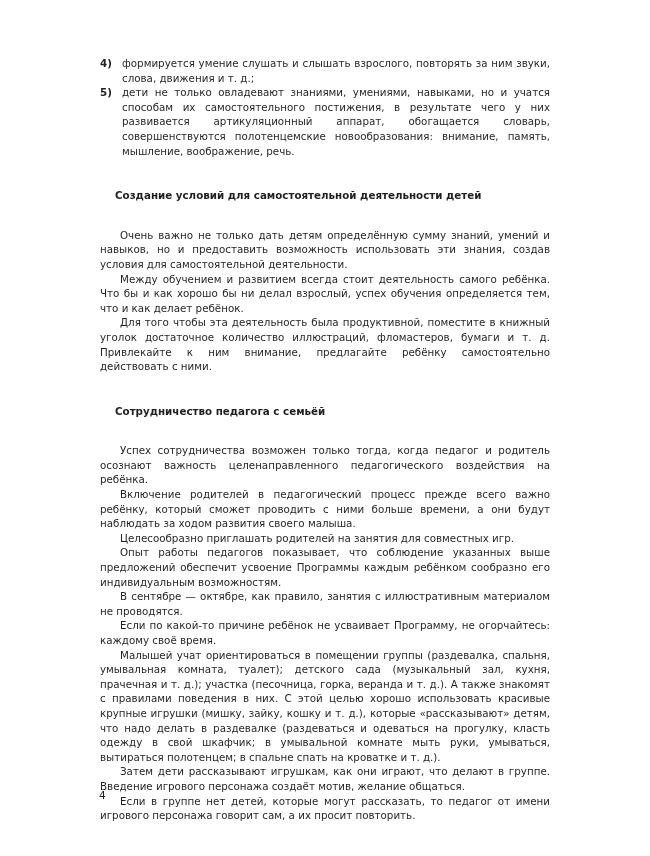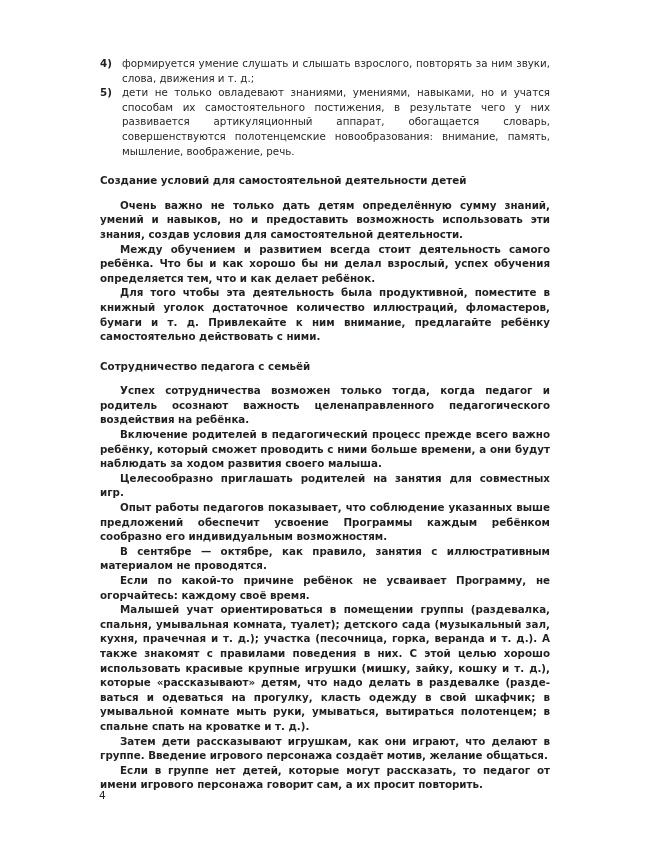--- a/index.html
+++ b/index.html
@@ -49,38 +49,37 @@
     top: 0;
     font-weight: bold;
     font-size: 10.3px;
   }
 
   
   .section-heading {
     font-size: 10.3px;
     font-weight: bold;
     line-height: 14.6px;
-    margin: 0;
+    margin: 15px;
     padding: 0;
     text-align: left;
   }
   .sp-before-heading { height: 15px; }
   .sp-after-heading { height: 10px; }
 
   
   p.body-par {
     font-size: 10.3px;
     line-height: 14.6px;
     margin: 0;
     padding: 0;
     text-align: justify;
     text-justify: inter-word;
     text-indent: 20px;
     hyphens: manual;
-    font-weight: bold;
   }
 
   
   .page-number {
     position: absolute;
     left: 99px;
     top: 789px;
     font-size: 10.5px;
     line-height: 13px;
     color: #231f20;

